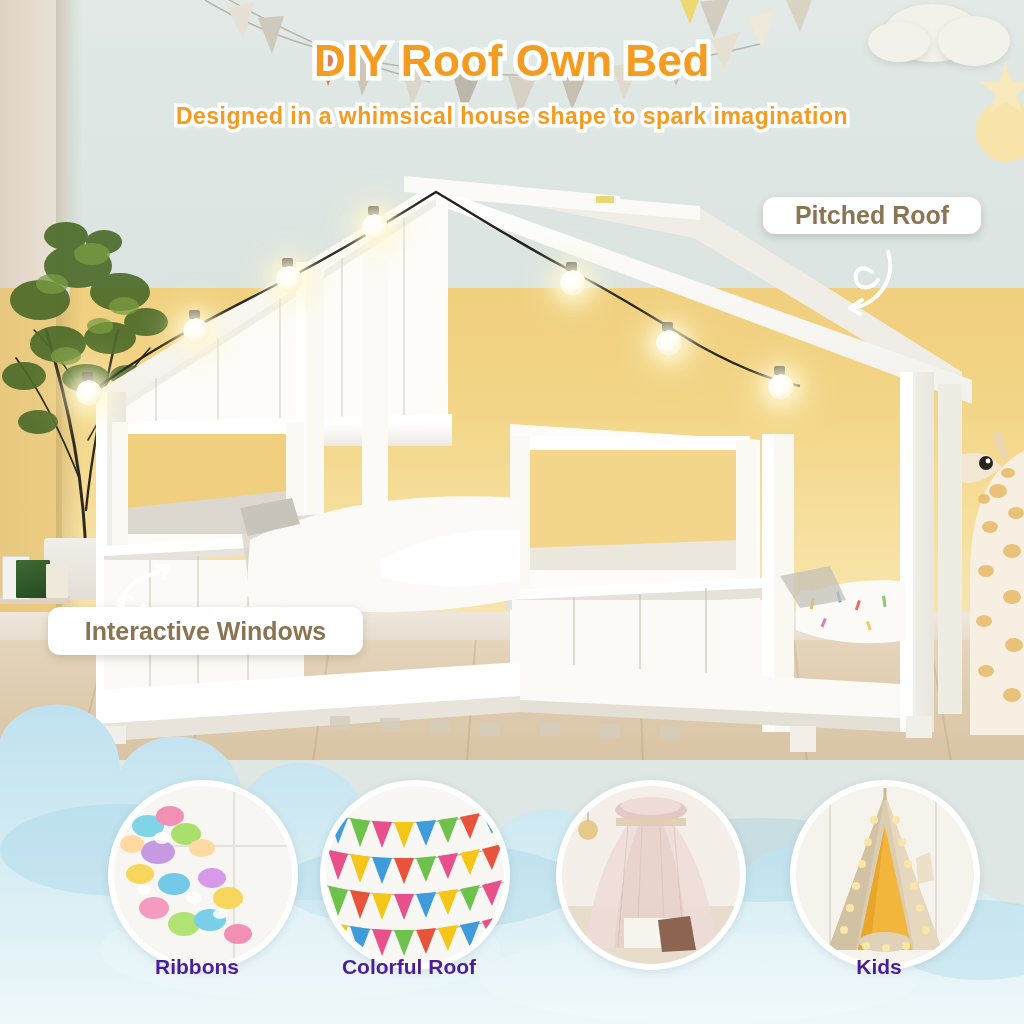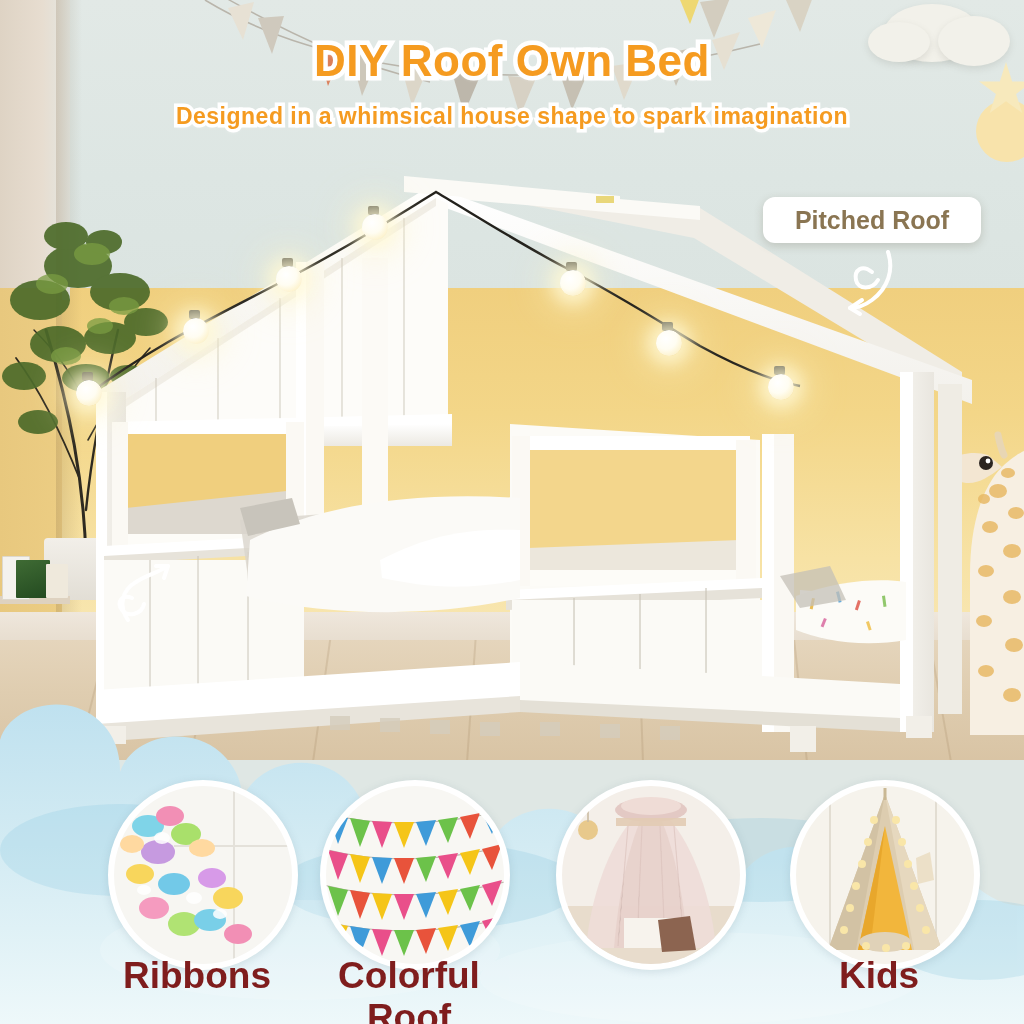--- a/index.html
+++ b/index.html
@@ -70,33 +70,33 @@
   #subtitle{top:103px;font-size:23px;-webkit-text-stroke:7px #ffffff;}
 
   
   .pill{
     position:absolute;background:#ffffff;border-radius:12px;
     color:#8a7552;font-size:25px;font-weight:bold;
     display:flex;align-items:center;justify-content:center;
     box-shadow:0 3px 10px rgba(90,80,60,.22);
     white-space:nowrap;
   }
-  #pill-roof{left:763px;top:197px;width:218px;height:46px;}
+  #pill-roof{left:763px;top:197px;width:218px;height:37px;}
   #pill-windows{left:48px;top:607px;width:315px;height:48px;}
   .curl{position:absolute;pointer-events:none;}
 
   
   .bottom{position:absolute;left:0;top:700px;width:1024px;height:324px;}
   .bottom-bg{position:absolute;left:0;top:0;width:1024px;height:324px;}
   .thumb{position:absolute;width:178px;height:178px;border-radius:50%;
     border:6px solid #ffffff;overflow:hidden;background:#fff;
     box-shadow:0 2px 8px rgba(90,120,140,.18);}
   .thumb .inner{position:absolute;left:0;top:0;width:100%;height:100%;}
   .acc-label{position:absolute;width:200px;text-align:center;
-    color:#7f1d1d;font-size:37px;font-weight:bold;top:955px;}
+    color:#4c1d95;font-size:21px;font-weight:bold;top:955px;}
 </style>
 </head>
 <body>
 
 <div id="stage">
 
   <div class="scene">
     <div class="wall-upper"></div>
     <div class="wall-lower"></div>
     <div class="wall-left-strip"></div>
@@ -357,20 +357,23 @@
 
   <div class="pill" id="pill-roof">
     <span>Pitched Roof</span>
   </div>
   <svg class="curl" style="left:820px;top:248px;width:80px;height:70px;" viewBox="0 0 80 70">
     <path d="M68,4 C74,22 68,40 52,52 C44,58 36,60 30,60" stroke="#ffffff" stroke-width="4" fill="none" stroke-linecap="round"></path>
     <path d="M52,24 C42,16 34,22 36,32 C38,42 52,42 58,32" stroke="#ffffff" stroke-width="4" fill="none" stroke-linecap="round"></path>
     <path d="M30,60 L42,52 M30,60 L40,66" stroke="#ffffff" stroke-width="4" fill="none" stroke-linecap="round"></path>
   </svg>
 
+  <div class="pill" id="pill-windows">
+    <span>Interactive Windows</span>
+  </div>
   <svg class="curl" style="left:110px;top:536px;width:80px;height:88px;" viewBox="0 0 80 88">
     <path d="M18,84 C8,70 12,54 26,46 C38,38 50,36 58,30" stroke="#ffffff" stroke-width="4" fill="none" stroke-linecap="round"></path>
     <path d="M22,62 C12,58 6,66 12,74 C18,82 32,78 34,68" stroke="#ffffff" stroke-width="4" fill="none" stroke-linecap="round"></path>
     <path d="M58,30 L46,30 M58,30 L54,42" stroke="#ffffff" stroke-width="4" fill="none" stroke-linecap="round"></path>
   </svg>
 
   <div class="bottom">
     <svg class="bottom-bg" viewBox="0 0 1024 324" preserveAspectRatio="none">
       <defs>
         <linearGradient id="gWater" x1="0" y1="0" x2="0" y2="1">

